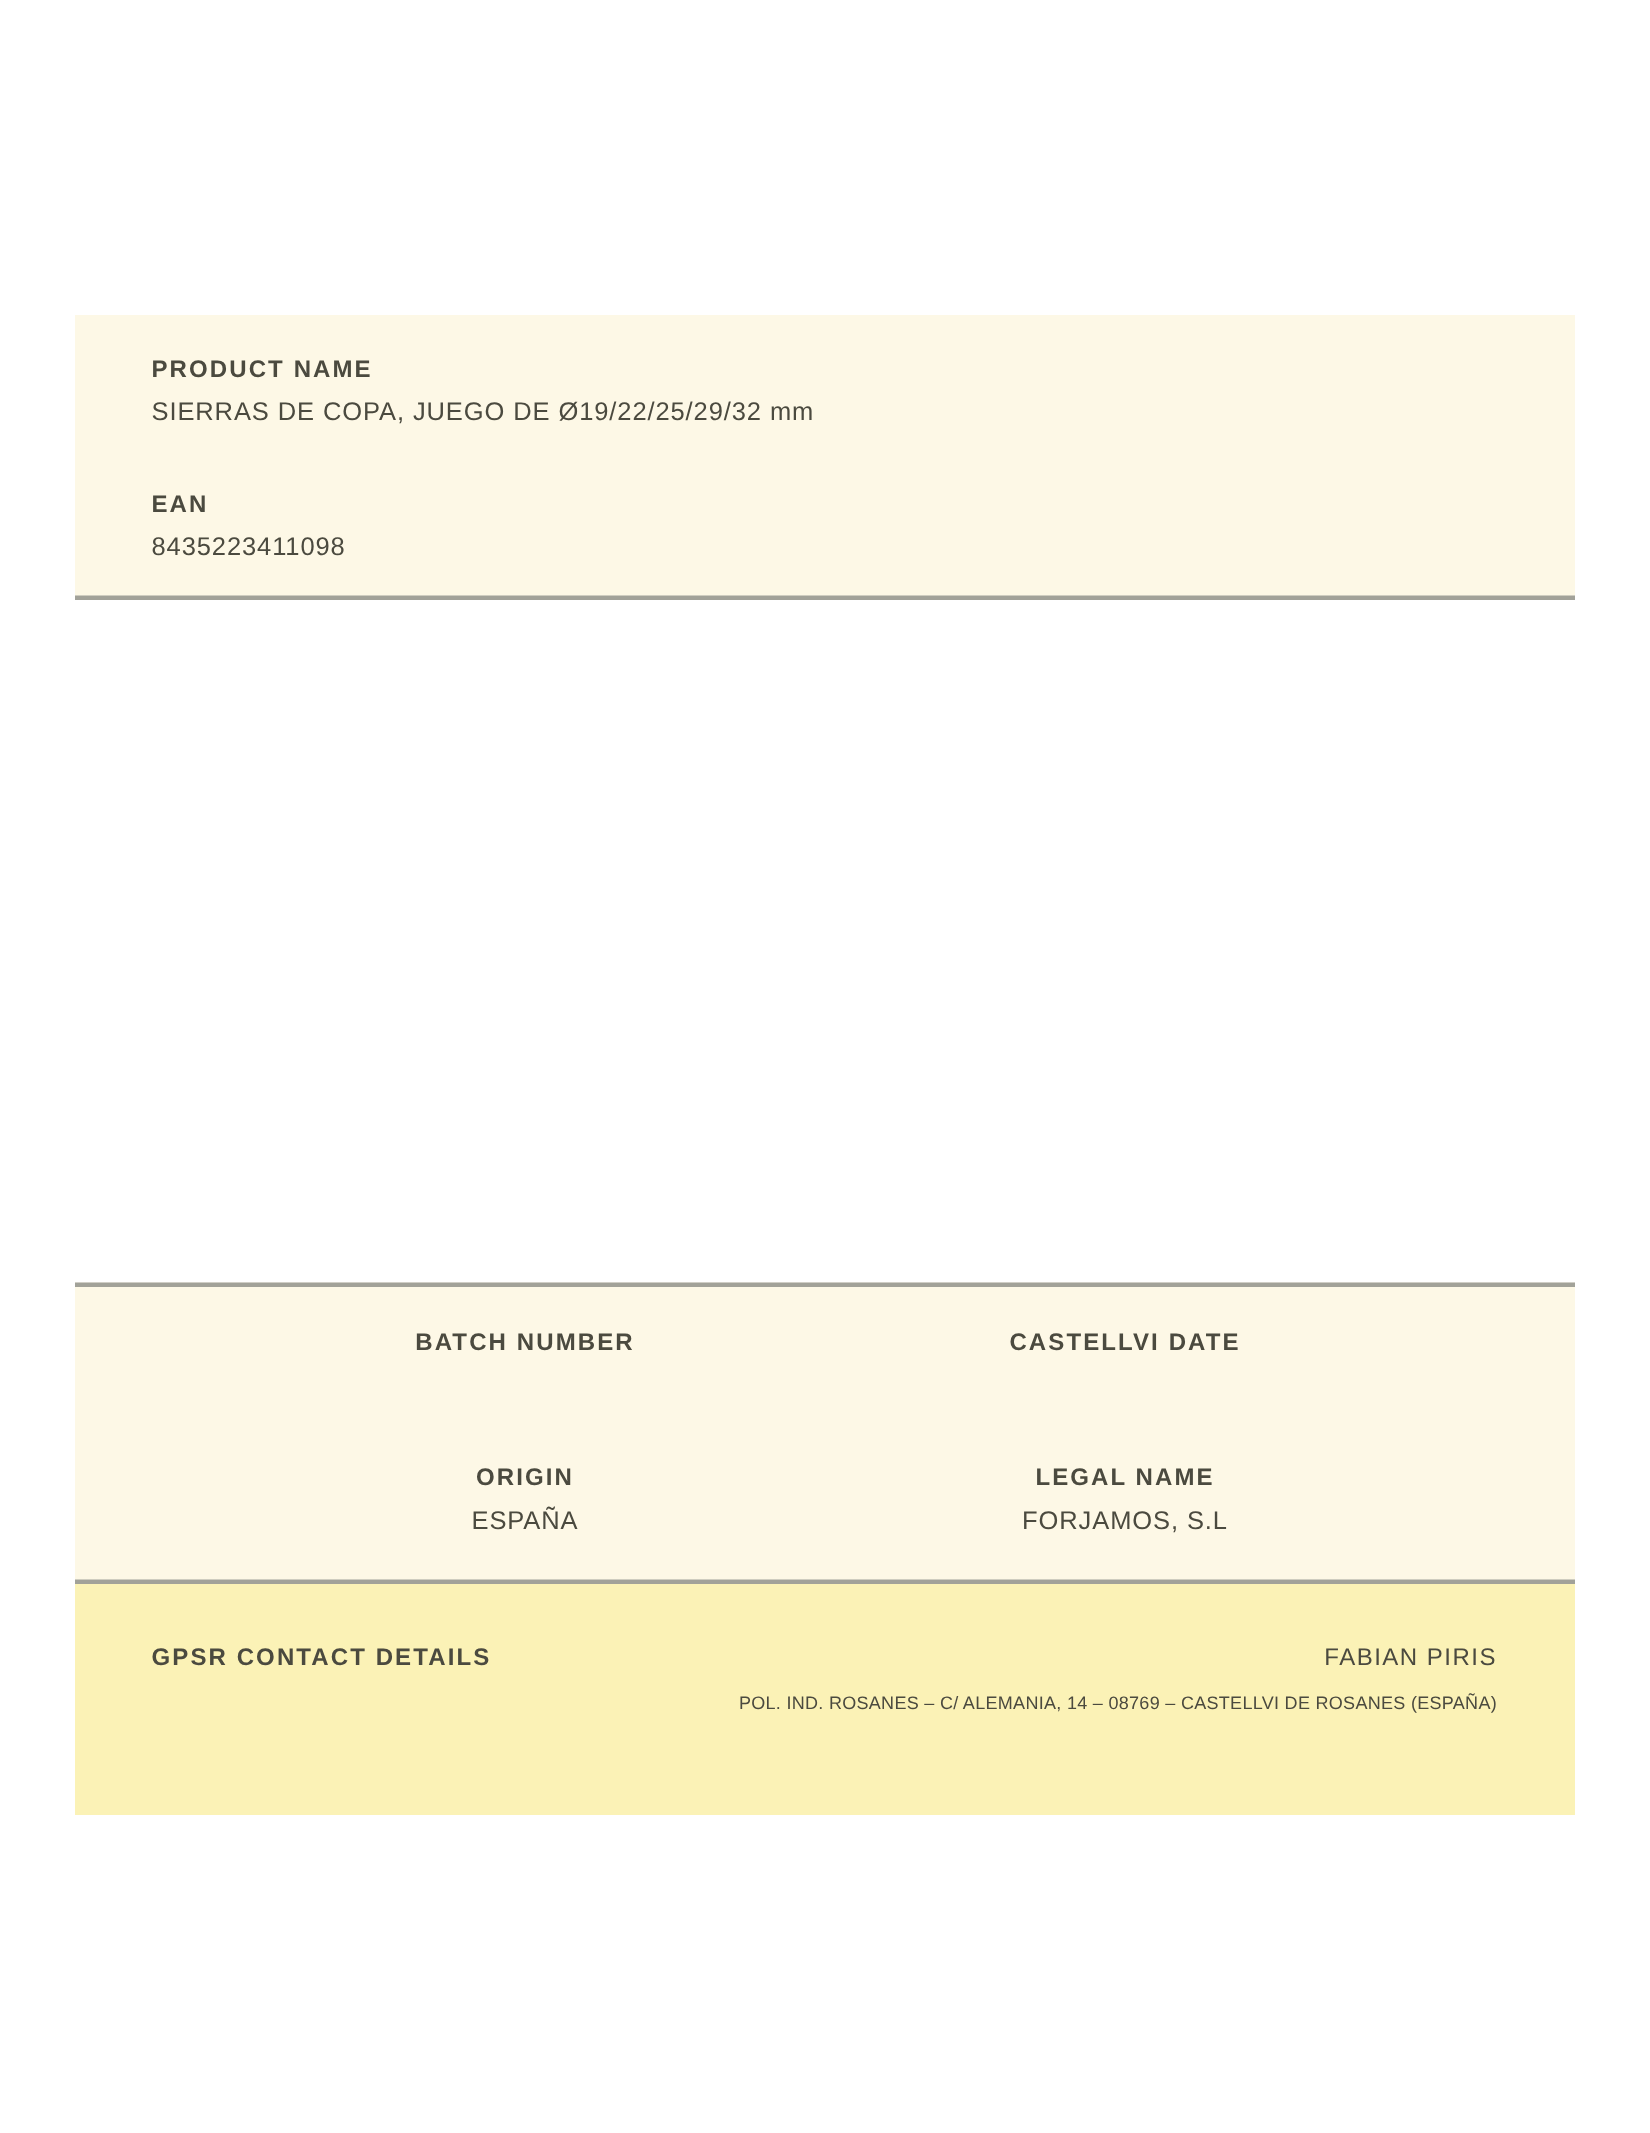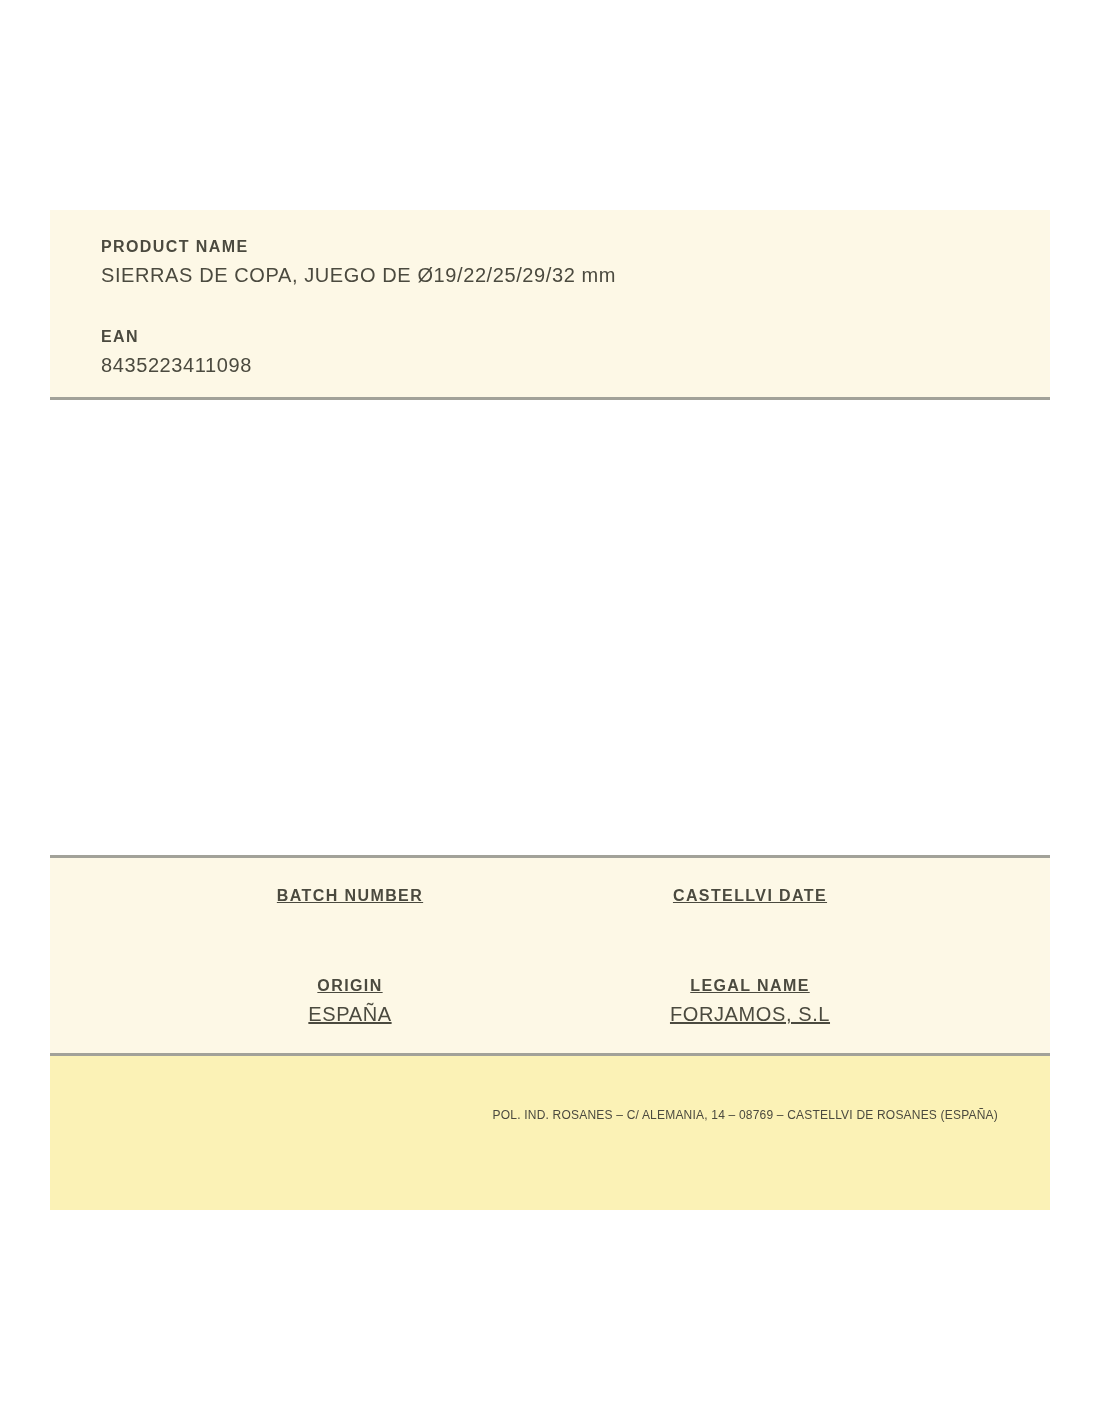--- a/index.html
+++ b/index.html
@@ -36,36 +36,35 @@
     padding:27px 50px 0 51px;
   }
   .field-label{
     font-weight:bold;
     font-size:16px;
     line-height:20px;
     letter-spacing:1.4px;
     color:var(--text-dark);
   }
   .field-value{
-    font-size:20px;
+    font-size:17px;
     line-height:20px;
     letter-spacing:0.6px;
     margin-top:8px;
     color:var(--text-dark);
   }
   .field-ean{margin-top:42px;}
   
   .panel-batch{
     top:855px;
     height:201px;
     background:var(--panel-cream);
     border-top:3px solid var(--border-gray);
     border-bottom:3px solid var(--border-gray);
     padding:28px 100px 0 100px;
-    text-decoration:underline;
   }
   .grid-row{
     display:flex;
   }
   .grid-row .cell{
     width:50%;
     text-align:center;
   }
   .row-top{margin-bottom:70px;}
   
@@ -130,16 +129,20 @@
         <div class="field-value">ESPAÑA</div>
       </div>
       <div class="cell">
         <div class="field-label">LEGAL NAME</div>
         <div class="field-value">FORJAMOS, S.L</div>
       </div>
     </div>
   </section>
 
   <section class="panel panel-gpsr">
+    <div class="gpsr-row">
+      <div class="gpsr-title">GPSR CONTACT DETAILS</div>
+      <div class="gpsr-name">FABIAN PIRIS</div>
+    </div>
     <div class="gpsr-line">POL. IND. ROSANES – C/ ALEMANIA, 14 – 08769 – CASTELLVI DE ROSANES (ESPAÑA)</div>
   </section>
 
 </div>
 
 </body></html>

